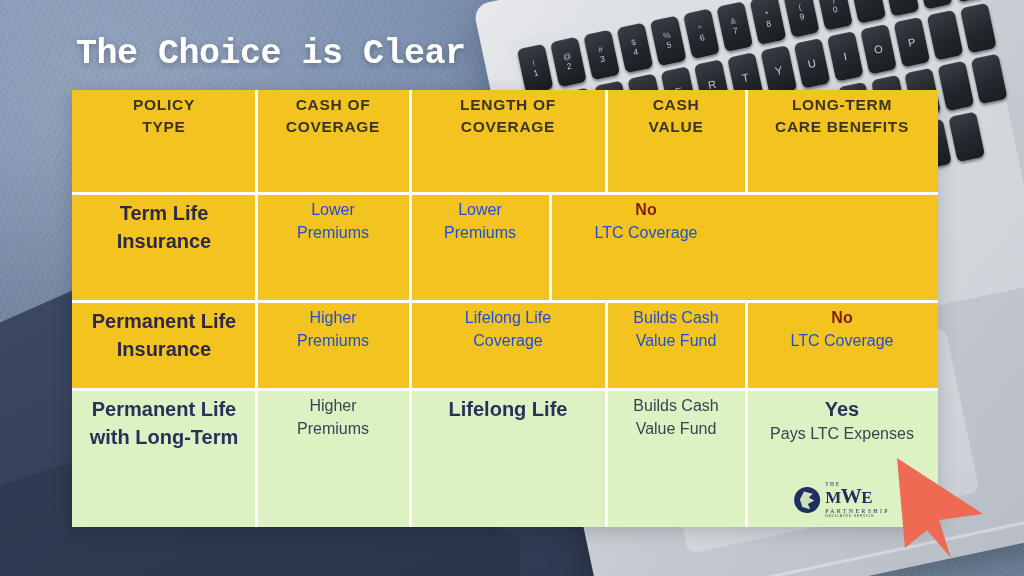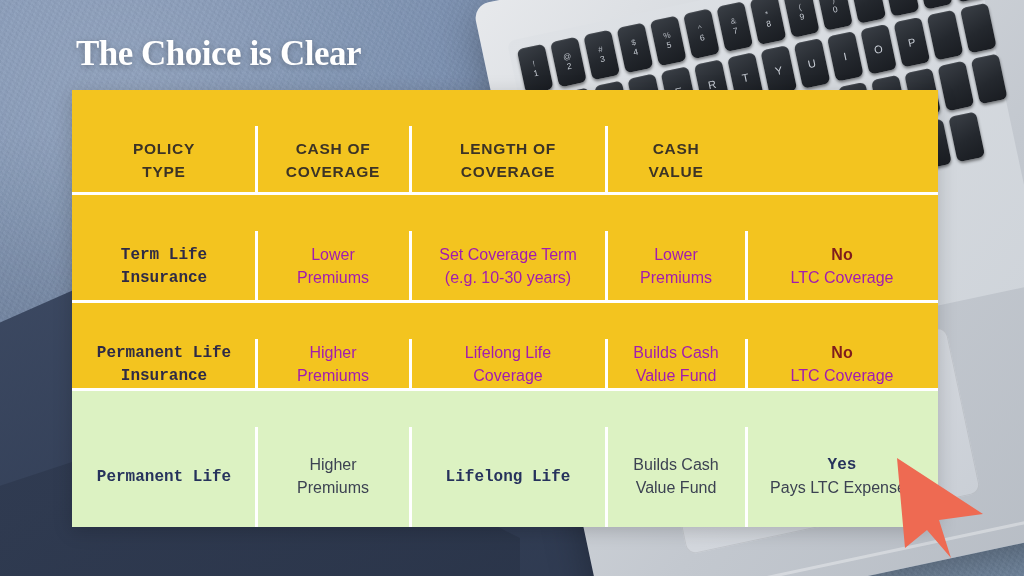--- a/index.html
+++ b/index.html
@@ -123,21 +123,21 @@
 
   
   .title {
     position: absolute;
     left: 76px; top: 34px;
     color: #ffffff;
     font-size: 35px;
     font-weight: bold;
     letter-spacing: -0.5px;
     text-shadow: 0 2px 6px rgba(0,0,0,.28);
-    font-family: Liberation Serif, serif;
+    font-family: Liberation Mono, monospace;
     white-space: nowrap;
   }
 
   
   .table-wrap {
     position: absolute;
     left: 72px; top: 90px;
     width: 866px; height: 437px;
     display: flex;
     flex-direction: column;
@@ -148,25 +148,24 @@
   .trow.header-row { height: 105px; background: #F3C41F; }
   .trow.r1 { height: 108px; background: #F3C41F; }
   .trow.r2 { height: 88px;  background: #F3C41F; }
   .trow.r3 { height: 136px; background: #DCF2C2; }
 
   .tcell {
     box-sizing: border-box;
     display: flex;
     flex-direction: column;
     align-items: center;
-    justify-content: center;
+    justify-content: flex-start;
     text-align: center;
     padding: 4px 8px;
     position: relative;
-    margin-top: 36px;
   }
   
   .c0 { width: 184px; }
   .c1 { width: 154px; }
   .c2 { width: 196px; }
   .c3 { width: 140px; }
   .c4 { width: 192px; }
 
   
   .trow .tcell + .tcell::before {
@@ -190,27 +189,27 @@
   .hdr-text {
     color: #3C3326;
     font-size: 15.5px;
     font-weight: bold;
     letter-spacing: .7px;
     line-height: 1.45;
     font-family: "Liberation Sans", sans-serif;
   }
   .cell-strong {
     color: #2E2A46;
-    font-size: 16px;
+    font-size: 20px;
     font-weight: bold;
     line-height: 1.42;
-    font-family: Liberation Mono, monospace;
+    font-family: Liberation Sans, sans-serif;
   }
   .cell-regular {
-    color: #a21caf;
+    color: #1d4ed8;
     font-size: 16px;
     font-weight: normal;
     line-height: 1.42;
     font-family: "Liberation Sans", sans-serif;
   }
   .trow.r3 .cell-strong { color: #26325C; }
   .trow.r3 .cell-regular { color: #3C4252; }
 
   .twoline { display: block; }
   .answer-strong { font-weight: bold; color: #7f1d1d; }
@@ -375,35 +374,35 @@
         <span class="hdr-text twoline">COVERAGE</span>
       </div>
       <div class="tcell c2">
         <span class="hdr-text twoline">LENGTH OF</span>
         <span class="hdr-text twoline">COVERAGE</span>
       </div>
       <div class="tcell c3">
         <span class="hdr-text twoline">CASH</span>
         <span class="hdr-text twoline">VALUE</span>
       </div>
+      <div class="tcell c4">
+        <span class="hdr-text twoline">LONG-TERM</span>
+        <span class="hdr-text twoline">CARE BENEFITS</span>
+      </div>
     </div>
 
     <div class="trow r1">
       <div class="tcell c0">
         <span class="cell-strong twoline">Term Life</span>
         <span class="cell-strong twoline">Insurance</span>
       </div>
       <div class="tcell c1">
         <span class="cell-regular twoline">Lower</span>
         <span class="cell-regular twoline">Premiums</span>
       </div>
-      <div class="tcell c2">
-        <span class="cell-regular twoline">Set Coverage Term</span>
-        <span class="cell-regular twoline">(e.g. 10-30 years)</span>
-      </div>
       <div class="tcell c3">
         <span class="cell-regular twoline">Lower</span>
         <span class="cell-regular twoline">Premiums</span>
       </div>
       <div class="tcell c4">
         <span class="cell-regular twoline answer-strong">No</span>
         <span class="cell-regular twoline">LTC Coverage</span>
       </div>
     </div>
 
@@ -426,36 +425,46 @@
       </div>
       <div class="tcell c4">
         <span class="cell-regular twoline answer-strong">No</span>
         <span class="cell-regular twoline">LTC Coverage</span>
       </div>
     </div>
 
     <div class="trow r3">
       <div class="tcell c0">
         <span class="cell-strong twoline">Permanent Life</span>
+        <span class="cell-strong twoline">with Long-Term</span>
       </div>
       <div class="tcell c1">
         <span class="cell-regular twoline">Higher</span>
         <span class="cell-regular twoline">Premiums</span>
       </div>
       <div class="tcell c2">
         <span class="cell-strong twoline">Lifelong Life</span>
       </div>
       <div class="tcell c3">
         <span class="cell-regular twoline">Builds Cash</span>
         <span class="cell-regular twoline">Value Fund</span>
       </div>
       <div class="tcell c4">
         <span class="cell-strong twoline">Yes</span>
         <span class="cell-regular twoline">Pays LTC Expenses</span>
 
+        <div class="logo-holder">
+          <div class="logo-globe"></div>
+          <div class="logo-text">
+            <span class="logo-the">THE</span>
+            <span class="logo-mwe"><span>M</span><span class="big">W</span><span>E</span></span>
+            <span class="logo-part">PARTNERSHIP</span>
+            <span class="logo-tag">DEDICATED SERVICE</span>
+          </div>
+        </div>
       </div>
     </div>
 
   </div>
 
   <svg class="cursor-arrow" viewBox="0 0 92 108" xmlns="http://www.w3.org/2000/svg">
     <path d="M4 6 L90 62 L46 68 L58 106 L34 78 L12 96 Z" fill="#EE6A52"></path>
   </svg>
 
 </div>

